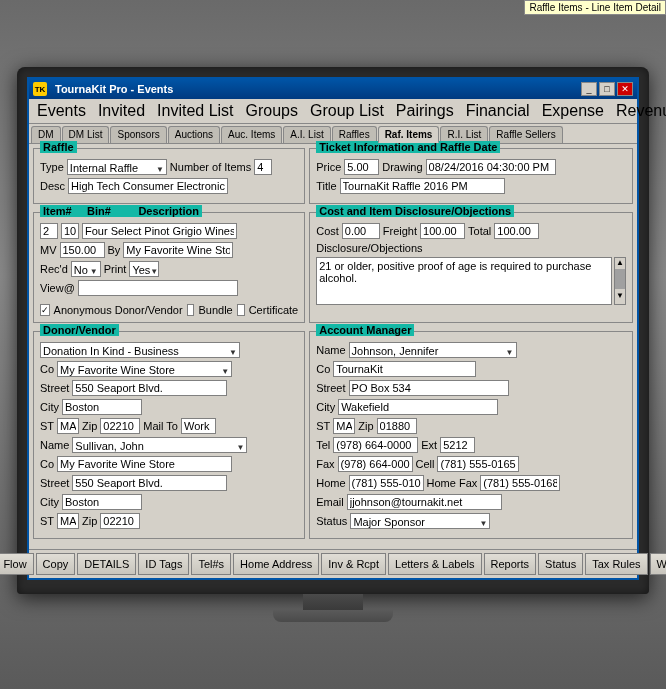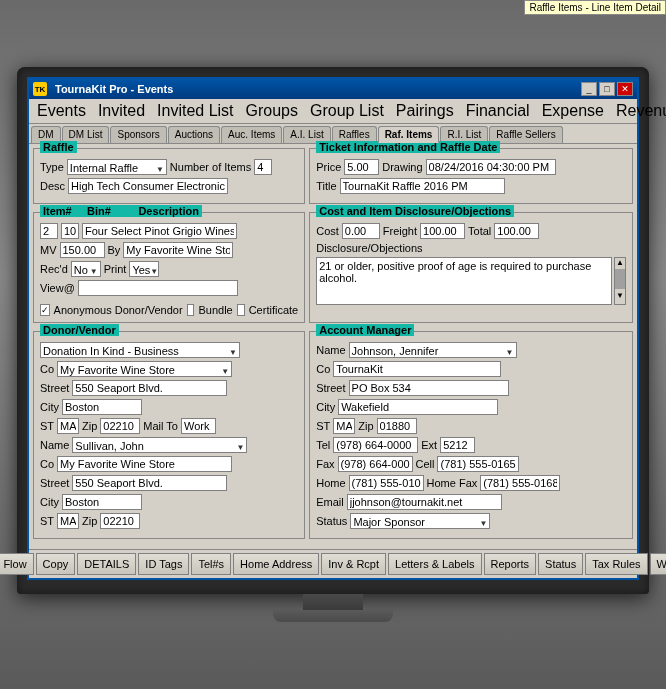--- a/index.html
+++ b/index.html
@@ -490,21 +490,21 @@
             <span class="group-label">Account Manager</span>
             <div class="form-row">
               <span class="form-label">Name</span>
               <div class="dropdown form-input" style="width:168px;">
                 <span>Johnson, Jennifer</span>
                 <span class="dropdown-arrow">▼</span>
               </div>
             </div>
             <div class="form-row">
               <span class="form-label">Co</span>
-              <input class="form-input" style="width: 168px;" value="TournaKit">
+              <input class="form-input" style="width: 143px;" value="TournaKit">
             </div>
             <div class="form-row">
               <span class="form-label">Street</span>
               <input class="form-input" style="width: 160px;" value="PO Box 534">
             </div>
             <div class="form-row">
               <span class="form-label">City</span>
               <input class="form-input" style="width: 160px;" value="Wakefield">
             </div>
             <div class="form-row">

